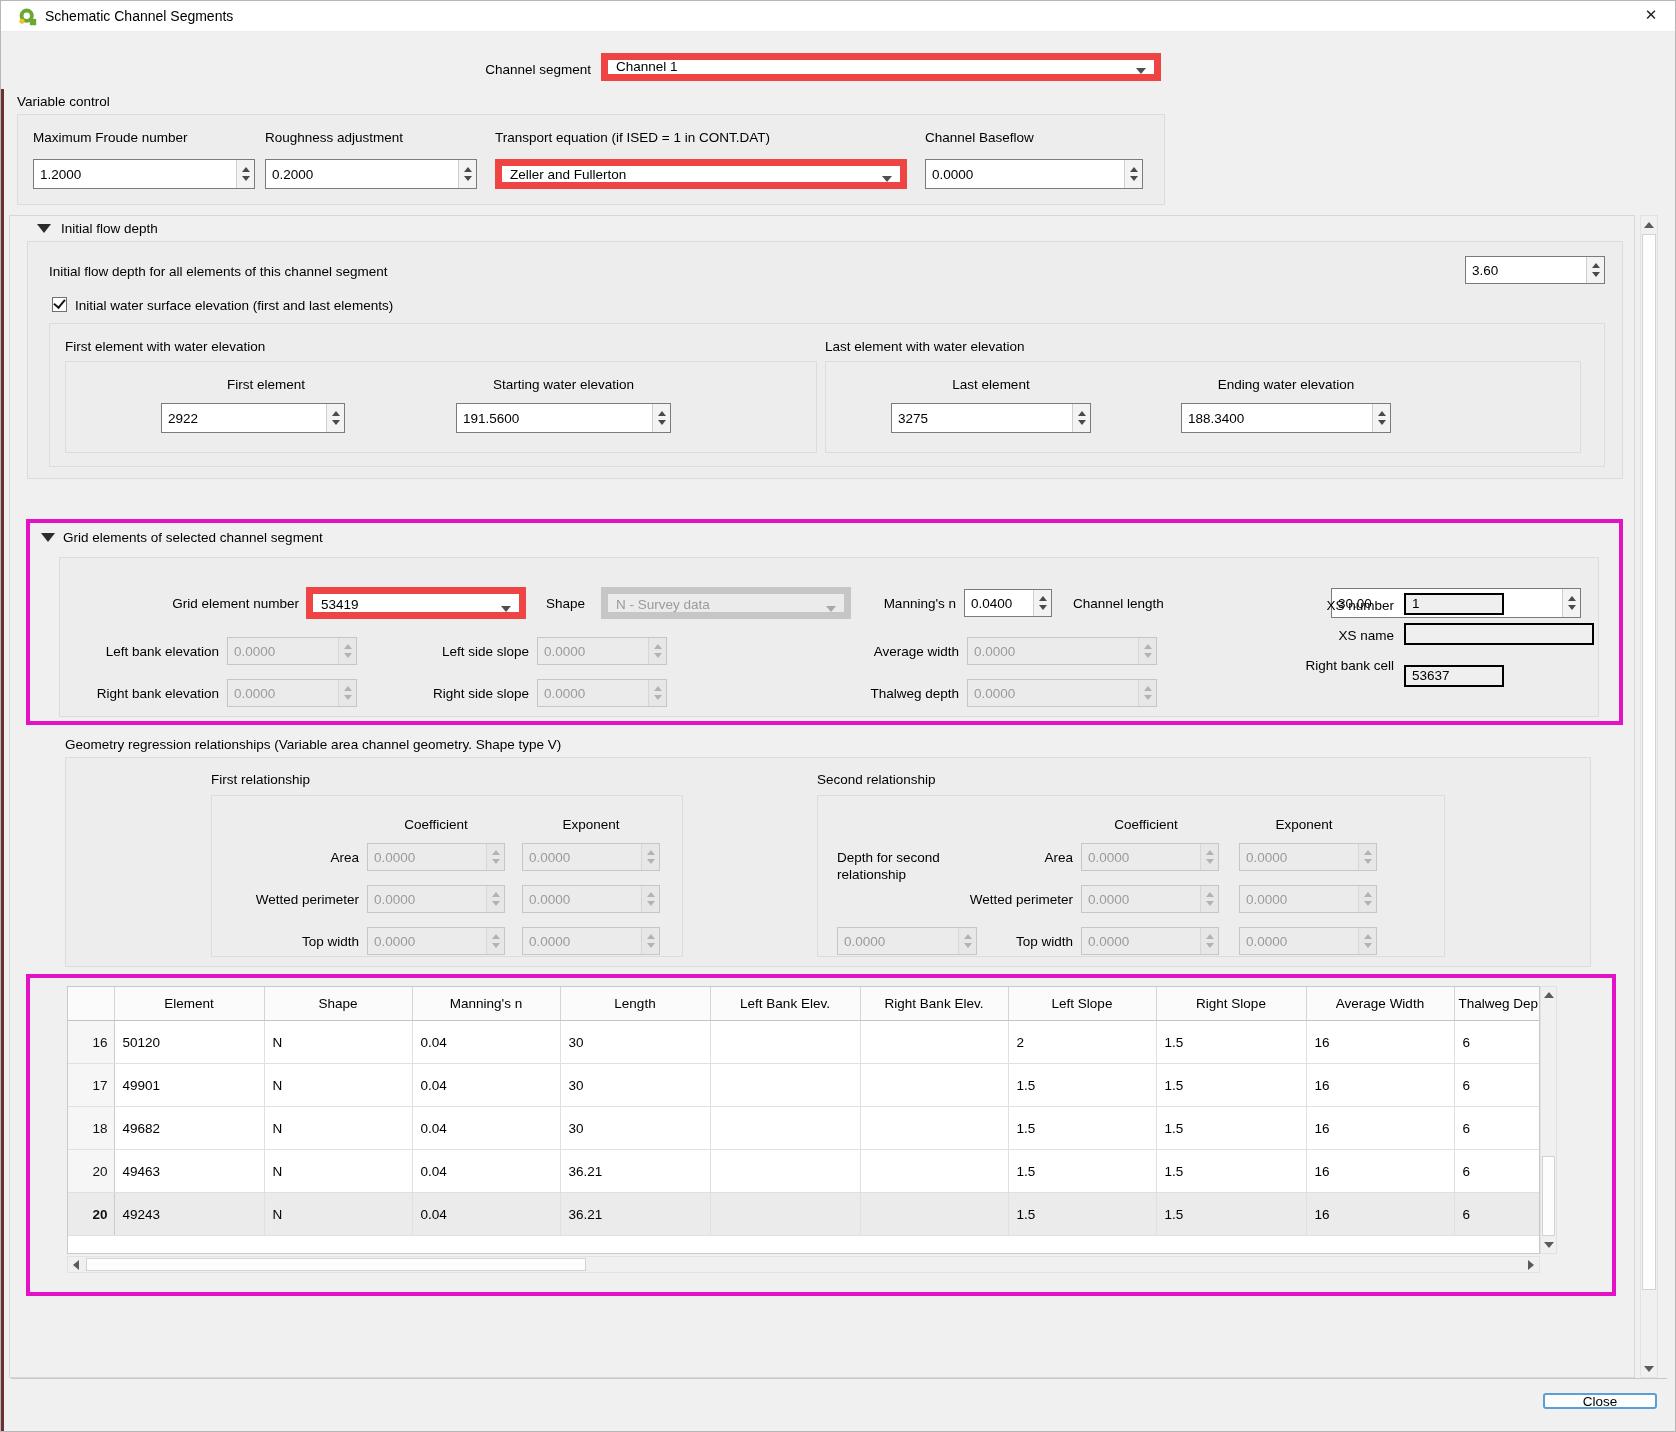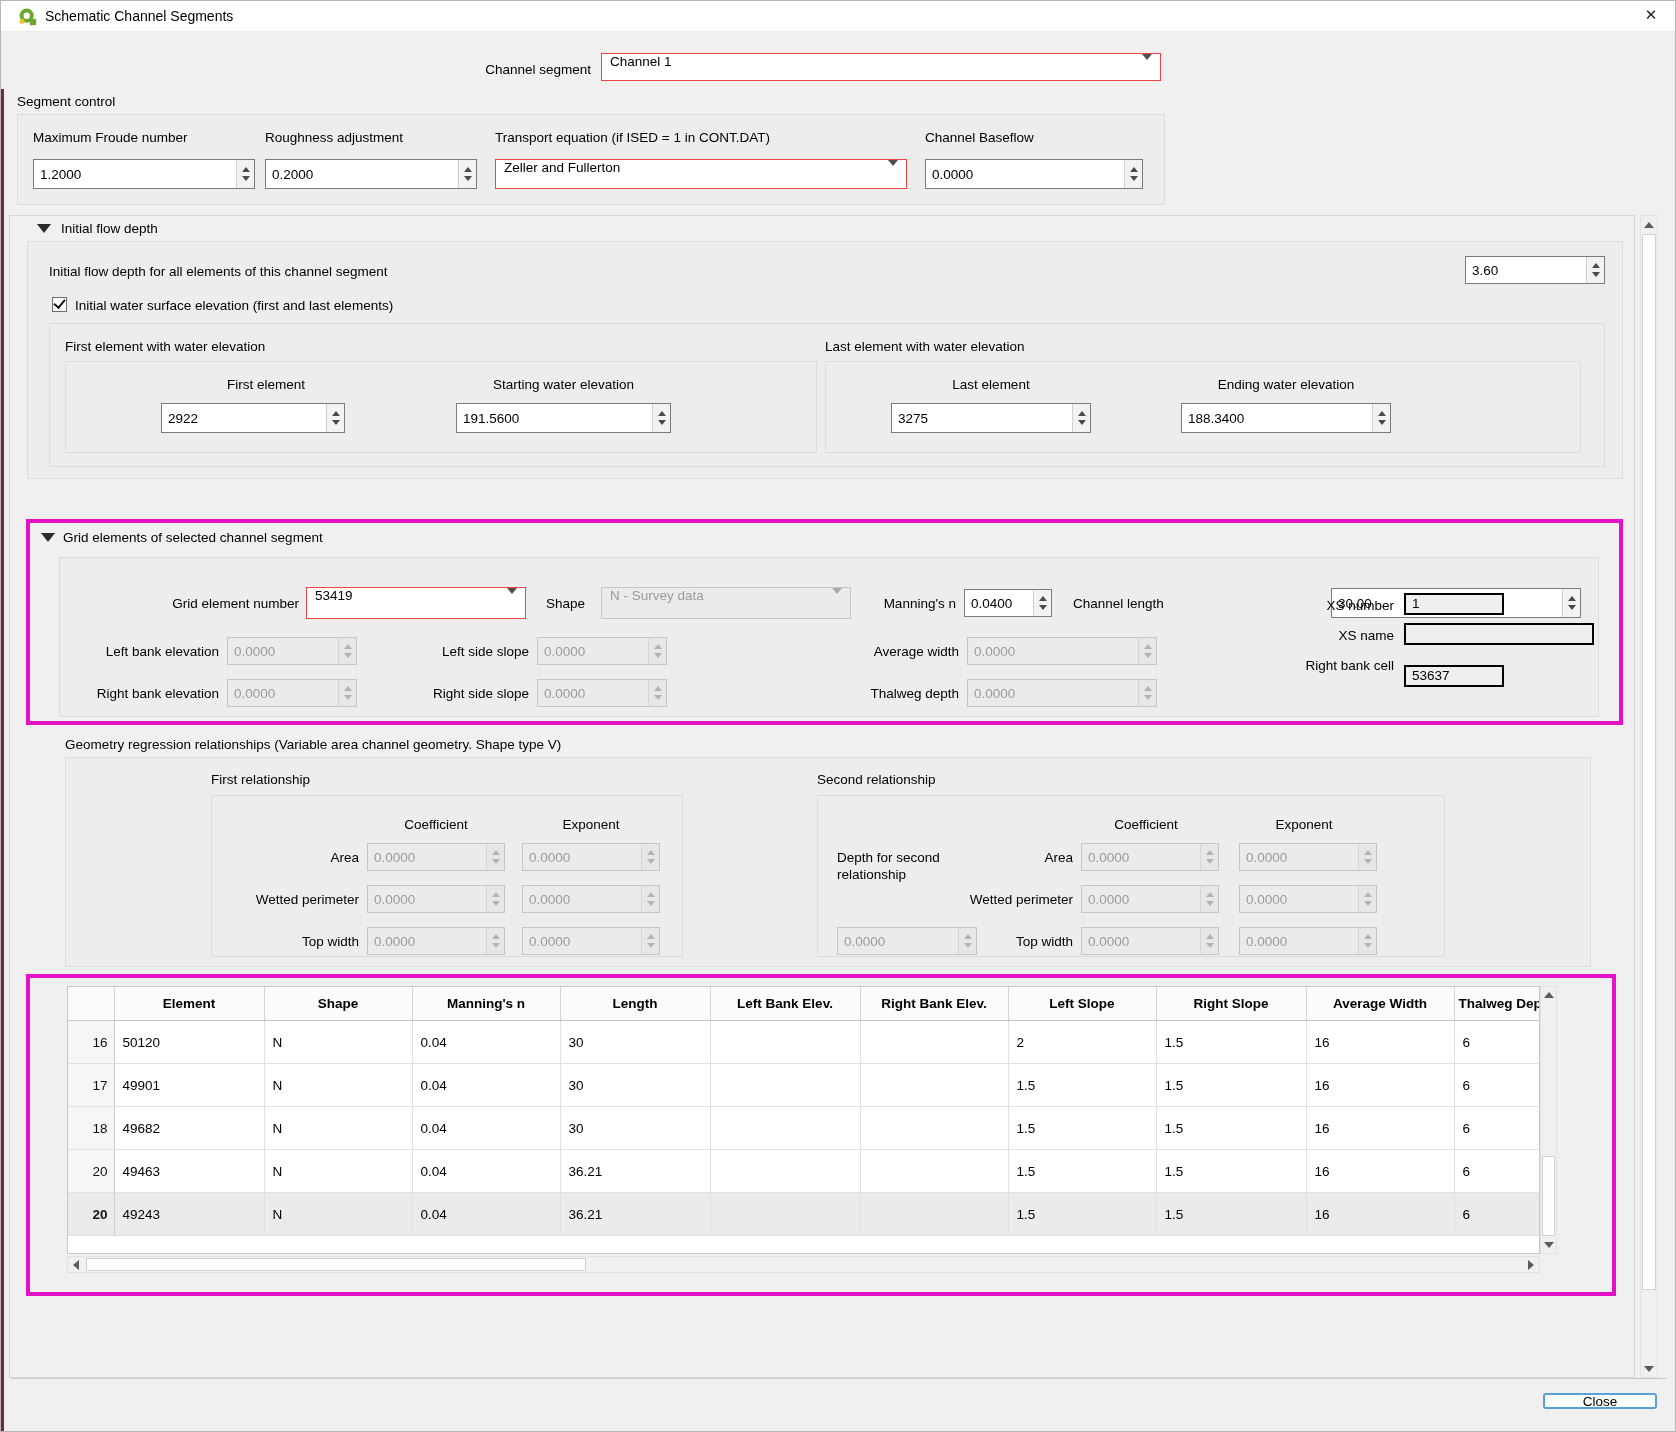--- a/index.html
+++ b/index.html
@@ -19,39 +19,39 @@
   .spin .v{flex:1;padding:0 6px;overflow:hidden;white-space:nowrap}
   .spin .sb{width:17px;align-self:stretch;display:flex;flex-direction:column;align-items:center;justify-content:center;gap:4px;border-left:1px solid #cfcfcf;background:#f3f3f3}
   .spin .sb i{display:block;width:0;height:0;border-left:4px solid transparent;border-right:4px solid transparent}
   .spin .sb i.u{border-bottom:5px solid #4a4a4a}
   .spin .sb i.d{border-top:5px solid #4a4a4a}
   .spin.dis{background:#ebebeb;border-color:#c6c6c6;color:#9b9b9b}
   .spin.dis .sb{background:#e7e7e7;border-left-color:#d6d6d6}
   .spin.dis .sb i.u{border-bottom-color:#b3b3b3}
   .spin.dis .sb i.d{border-top-color:#b3b3b3}
   
-  .combo{position:absolute;background:#fff;border:1px solid #ef4444;display:flex;align-items:flex-start;box-sizing:border-box}
+  .combo{position:absolute;background:#fff;border:7px solid #ef4444;display:flex;align-items:flex-end;box-sizing:border-box}
   .combo .v{flex:1;padding:0 8px;white-space:nowrap;overflow:hidden}
   .combo .ca{width:26px;display:flex;justify-content:center;align-items:center}
   .combo .ca i{display:block;width:0;height:0;border-left:5px solid transparent;border-right:5px solid transparent;border-top:6px solid #4f4f4f}
   .combo.dis{background:#ebebeb;border-color:#c6c6c6;color:#9b9b9b}
   .combo.dis .ca i{border-top-color:#a9a9a9}
   
   .tri{position:absolute;width:0;height:0;border-left:7px solid transparent;border-right:7px solid transparent;border-top:9px solid #2b2b2b}
   
   .cb{position:absolute;width:15px;height:15px;background:#fff;border:1px solid #6f6f6f;box-sizing:border-box}
   .cb.checked::after{content:"";position:absolute;left:3px;top:-1px;width:5px;height:9px;border-right:2.5px solid #141414;border-bottom:2.5px solid #141414;transform:rotate(40deg)}
   
   .xsf{position:absolute;border:2px solid #000;background:#efefef;height:22px;line-height:18px;padding:0 6px;box-sizing:border-box;overflow:hidden;white-space:nowrap}
   
   .mag{position:absolute;border:4px solid #e412c7;box-sizing:border-box}
   
   #etable-wrap{position:absolute;left:66px;top:985px;width:1473px;height:268px;background:#fff;border:1px solid #c9c9c9;box-sizing:border-box;overflow:hidden}
   #etable{border-collapse:collapse;table-layout:fixed;width:1474px}
-  #etable th{height:33px;background:#fbfbfb;border-right:1px solid #d5d5d5;border-bottom:1px solid #c3c3c3;font-weight:bold;text-align:center;font-size:13.5px;padding:0 4px;overflow:hidden;white-space:nowrap}
+  #etable th{height:33px;background:#fbfbfb;border-right:1px solid #d5d5d5;border-bottom:1px solid #c3c3c3;font-weight:normal;text-align:center;font-size:13.5px;padding:0 4px;overflow:hidden;white-space:nowrap}
   #etable td{height:42px;border-right:1px solid #e0e0e0;border-bottom:1px solid #e0e0e0;padding:0 8px;background:#fff;overflow:hidden;white-space:nowrap;font-size:13.5px}
   #etable td.rownum{background:#f6f6f6;text-align:right;border-right:1px solid #cccccc;padding:0 6px;color:#111}
   #etable tr.sel td{background:#ebebeb}
   #etable tr.sel td.rownum{font-weight:bold}
   
   .sbar{position:absolute;background:#f0f0f0;border:1px solid #e2e2e2;box-sizing:border-box}
   .sbtn{position:absolute;display:flex;align-items:center;justify-content:center;background:#f0f0f0}
   .sbtn i{display:block;width:0;height:0}
   .ar-up{border-left:5px solid transparent;border-right:5px solid transparent;border-bottom:6px solid #5b5b5b}
   .ar-dn{border-left:5px solid transparent;border-right:5px solid transparent;border-top:6px solid #5b5b5b}
@@ -82,21 +82,21 @@
   <div class="redline"></div>
 
   <div class="lbl r" style="left:420px;top:60px;width:170px">Channel segment</div>
   <div class="combo" style="left:600px;top:52px;width:560px;height:28px">
     <span class="v">Channel 1</span>
   <span class="ca">
         <i></i>
       </span>
     </div>
 
-  <div class="lbl" style="left:16px;top:92px">Segment control</div>
+  <div class="lbl" style="left:16px;top:92px">Variable control</div>
   <div class="gb" style="left:16px;top:113px;width:1148px;height:91px"></div>
   <div class="lbl" style="left:32px;top:128px">Maximum Froude number</div>
   <div class="spin" style="left:32px;top:158px;width:222px;height:30px">
       <span class="v">1.2000</span>
       <span class="sb">
         <i class="u"></i>
         <i class="d"></i>
       </span>
     </div>
   <div class="lbl" style="left:264px;top:128px">Roughness adjustment</div>

